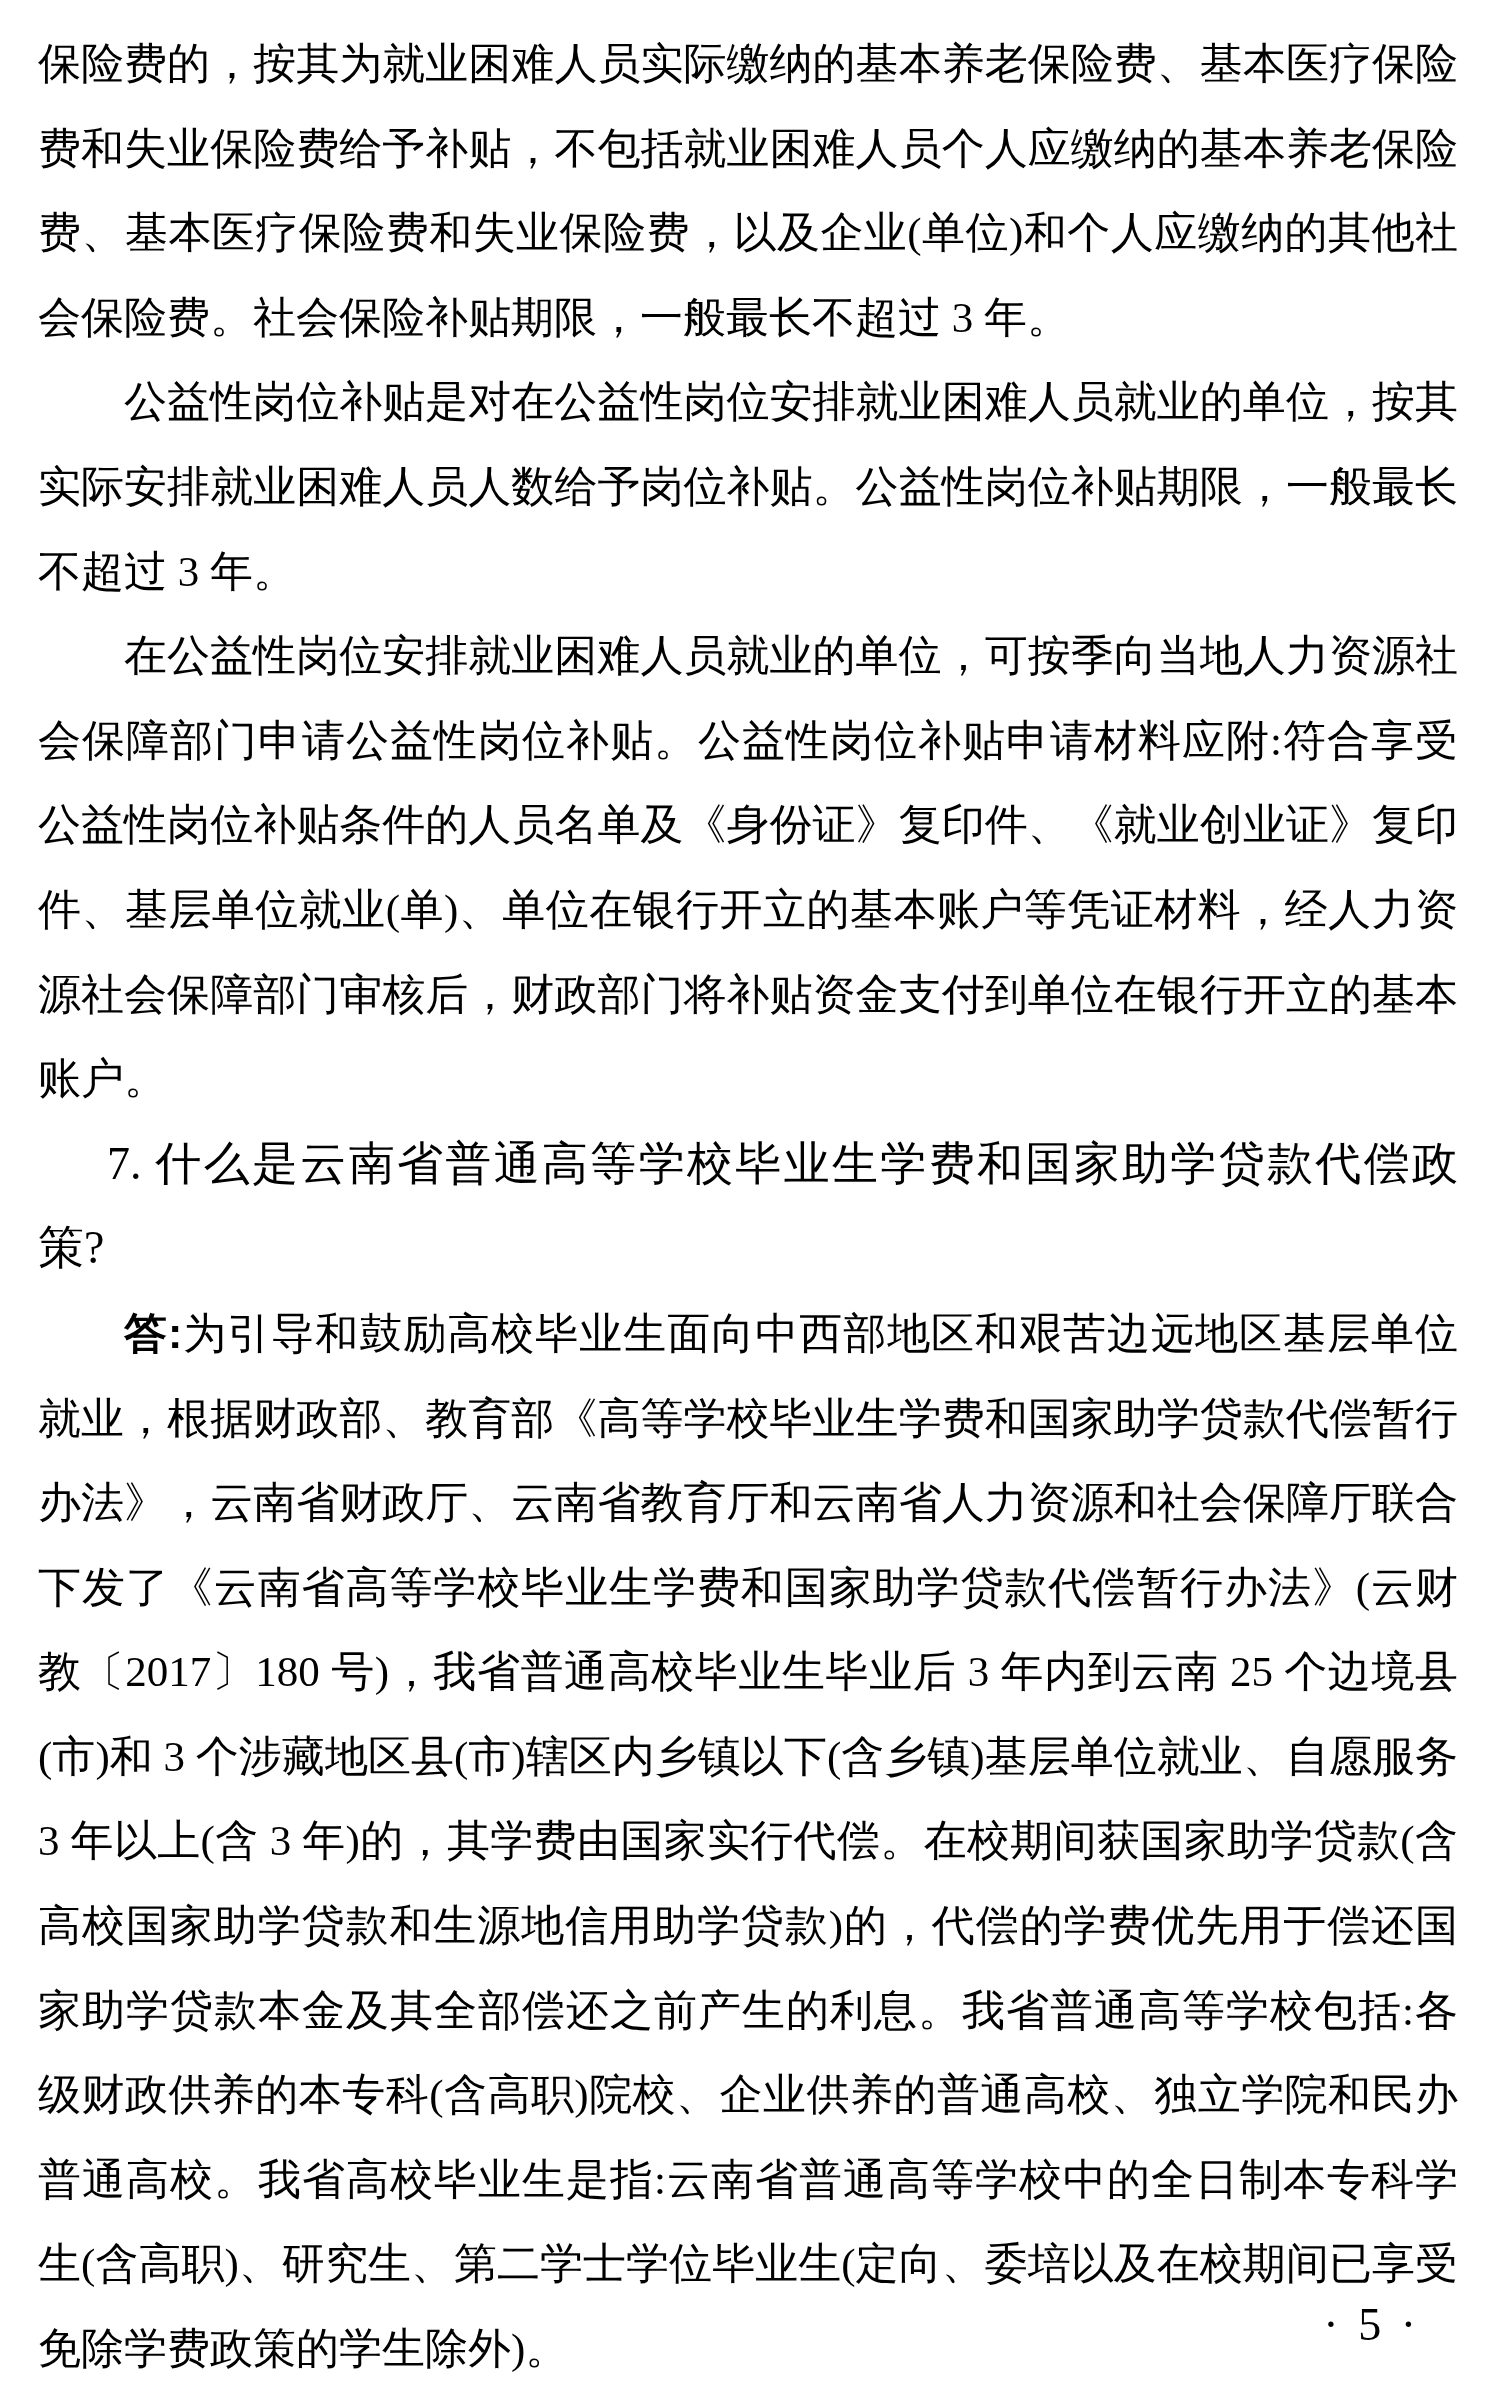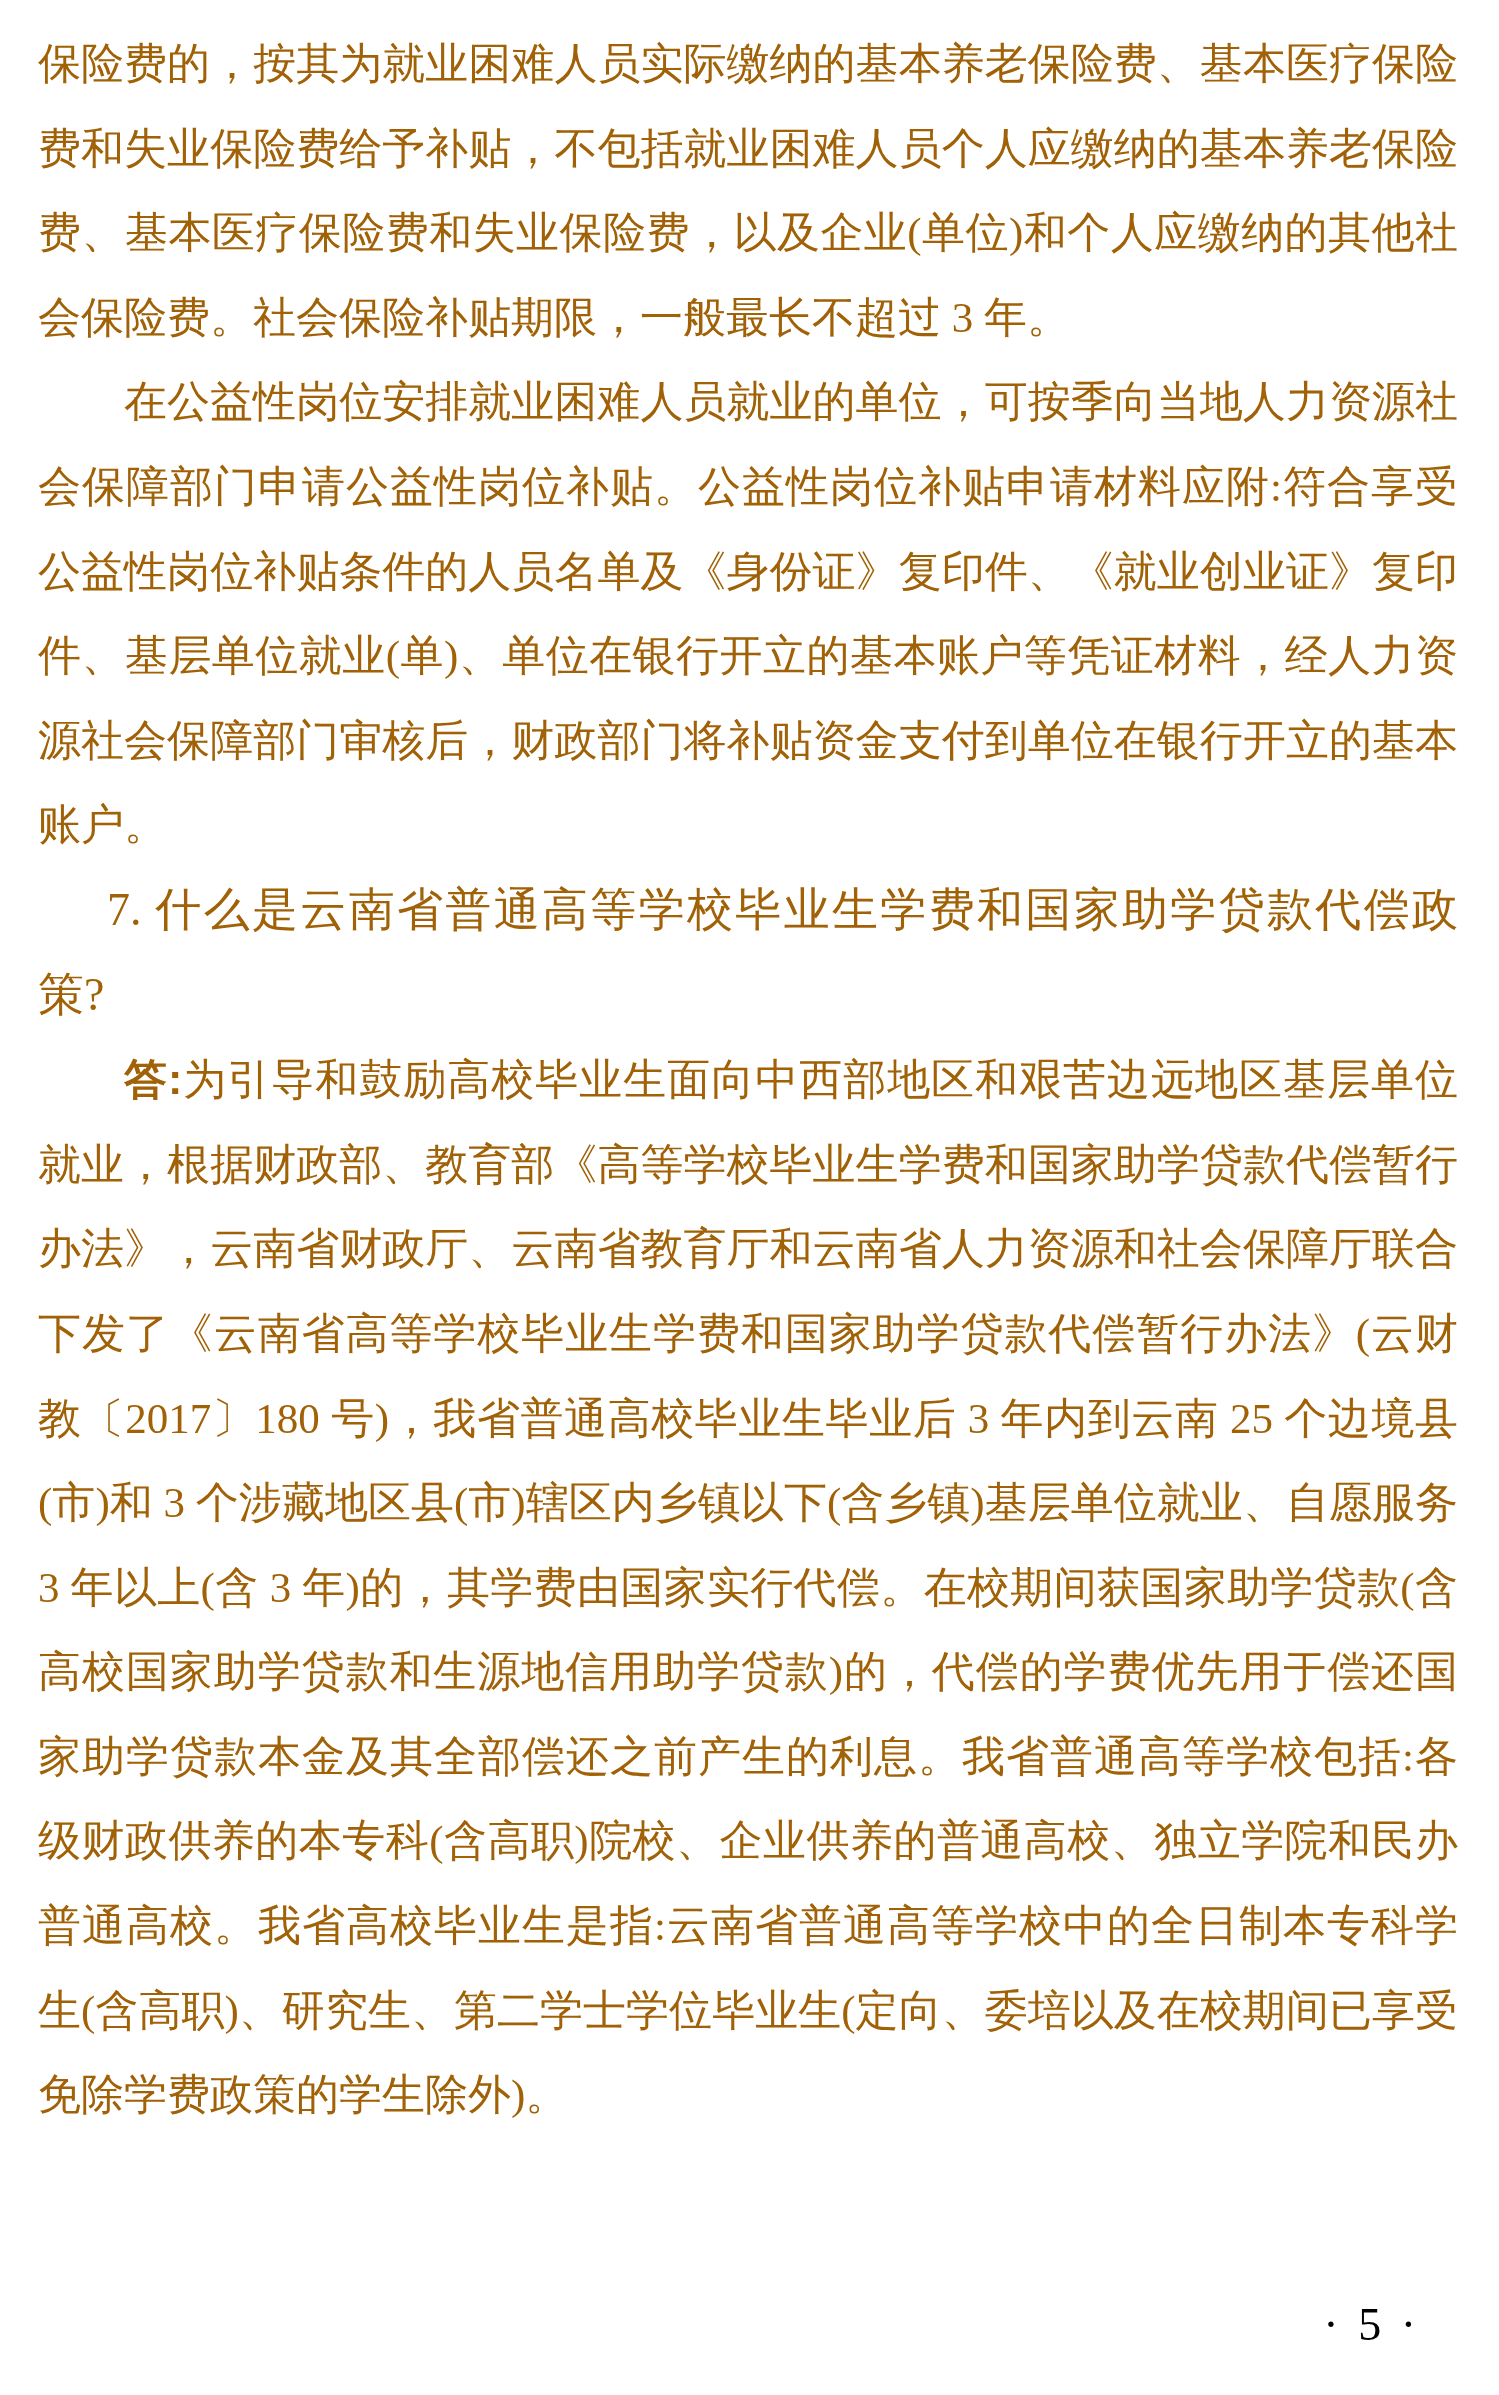--- a/index.html
+++ b/index.html
@@ -17,21 +17,21 @@
   }
   .content {
     position: absolute;
     left: 38px;
     top: 22px;
     width: 1420px;
     font-family: "Liberation Serif", "DejaVu Serif", serif;
     font-size: 43px;
     line-height: 84.6px;
     text-align: justify;
-    color: #a16207;
+    color: #000000;
   }
   .content p,
   .content h2 {
     margin: 0;
     padding: 0;
     font-weight: normal;
   }
   .indent {
     text-indent: 2em;
   }
@@ -56,20 +56,21 @@
     color: #000000;
     letter-spacing: 4px;
   }
 </style>
 </head>
 <body>
 
 <div class="page">
   <div class="content">
     <p class="body">保险费的，按其为就业困难人员实际缴纳的基本养老保险费、基本医疗保险费和失业保险费给予补贴，不包括就业困难人员个人应缴纳的基本养老保险费、基本医疗保险费和失业保险费，以及企业(单位)和个人应缴纳的其他社会保险费。社会保险补贴期限，一般最长不超过 3 年。</p>
+    <p class="body indent">公益性岗位补贴是对在公益性岗位安排就业困难人员就业的单位，按其实际安排就业困难人员人数给予岗位补贴。公益性岗位补贴期限，一般最长不超过 3 年。</p>
     <p class="body indent">在公益性岗位安排就业困难人员就业的单位，可按季向当地人力资源社会保障部门申请公益性岗位补贴。公益性岗位补贴申请材料应附:符合享受公益性岗位补贴条件的人员名单及《身份证》复印件、《就业创业证》复印件、基层单位就业(单)、单位在银行开立的基本账户等凭证材料，经人力资源社会保障部门审核后，财政部门将补贴资金支付到单位在银行开立的基本账户。</p>
     <h2 class="heading">7. 什么是云南省普通高等学校毕业生学费和国家助学贷款代偿政策?</h2>
     <p class="body indent"><span class="lead">答:</span><span>为引导和鼓励高校毕业生面向中西部地区和艰苦边远地区基层单位就业，根据财政部、教育部《高等学校毕业生学费和国家助学贷款代偿暂行办法》，云南省财政厅、云南省教育厅和云南省人力资源和社会保障厅联合下发了《云南省高等学校毕业生学费和国家助学贷款代偿暂行办法》(云财教〔2017〕180 号)，我省普通高校毕业生毕业后 3 年内到云南 25 个边境县(市)和 3 个涉藏地区县(市)辖区内乡镇以下(含乡镇)基层单位就业、自愿服务 3 年以上(含 3 年)的，其学费由国家实行代偿。在校期间获国家助学贷款(含高校国家助学贷款和生源地信用助学贷款)的，代偿的学费优先用于偿还国家助学贷款本金及其全部偿还之前产生的利息。我省普通高等学校包括:各级财政供养的本专科(含高职)院校、企业供养的普通高校、独立学院和民办普通高校。我省高校毕业生是指:云南省普通高等学校中的全日制本专科学生(含高职)、研究生、第二学士学位毕业生(定向、委培以及在校期间已享受免除学费政策的学生除外)。</span></p>
   </div>
   <div class="footer">
     <span>· 5 ·</span>
   </div>
 </div>
 
 </body></html>

